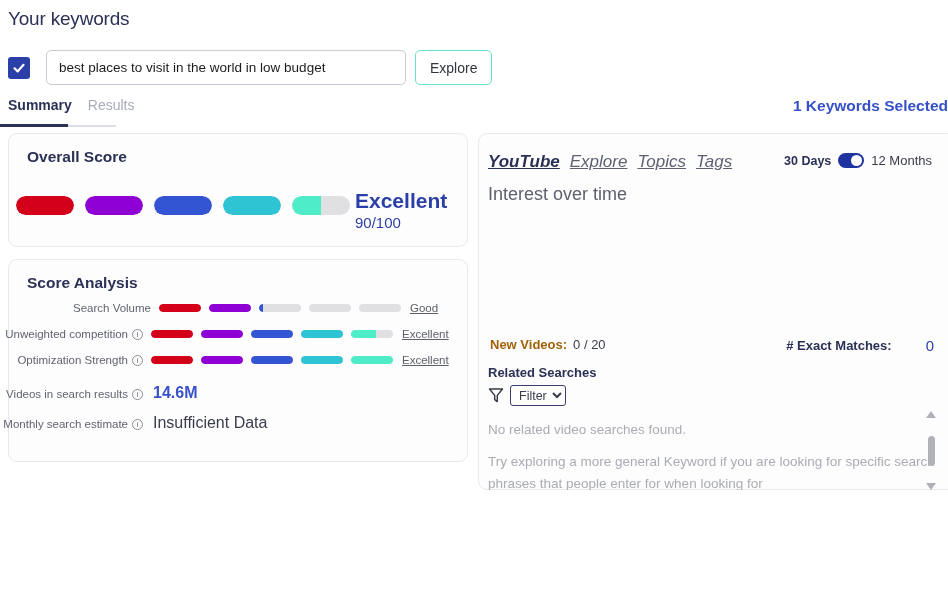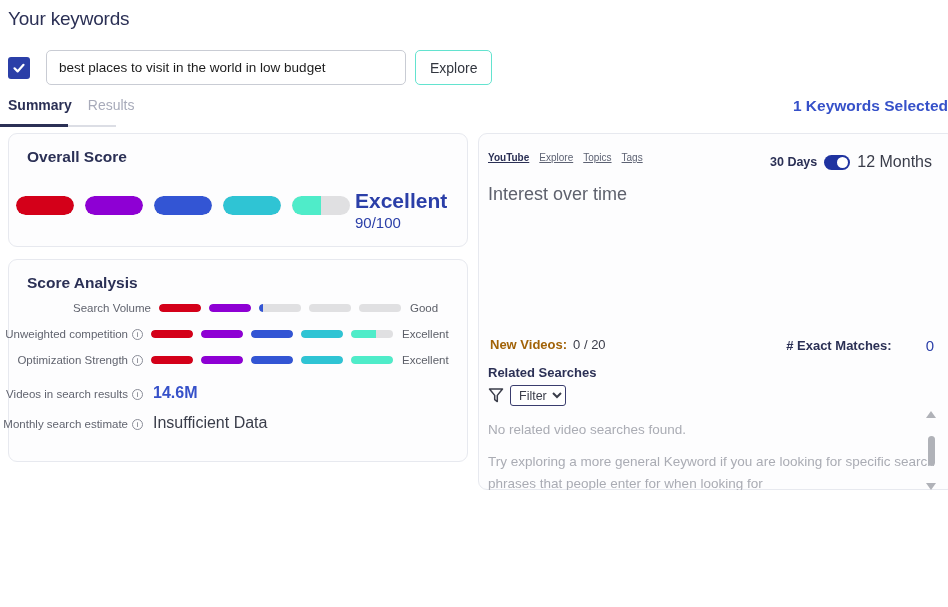--- a/index.html
+++ b/index.html
@@ -88,21 +88,21 @@
     width: 26px; height: 15px; border-radius: 8px;
     background: #1f33a0; position: relative; cursor: pointer; flex: none;
   }
   .switch .knob {
     position: absolute; top: 2px; right: 2px;
     width: 11px; height: 11px; border-radius: 50%; background: #fff;
   }
   #overall-toggle { position: absolute; right: 16px; top: 156px; }
   #range-toggle   { position: absolute; right: 16px; top: 153px; }
   #range-toggle .toggle-lbl.a { font-size:12.5px; color:#2b3055; font-weight:bold; }
-  #range-toggle .toggle-lbl.b { font-size:16px; color:#3a3d4a; }
+  #range-toggle .toggle-lbl.b { font-size:13px; color:#3a3d4a; }
 
   
   .meter { display: flex; gap: 11px; align-items: center; }
   .seg {
     height: 19px; border-radius: 10px; background: #e0e0e2; overflow: hidden; position: relative;
   }
   .seg .fill { height: 100%; border-radius: 10px 0 0 10px; }
   .seg.full .fill { border-radius: 10px; }
   #overall-meter { position: absolute; left: 16px; top: 196px; }
   #overall-meter .seg { width: 58px; }
@@ -119,33 +119,33 @@
   }
   .info-i {
     display: inline-block; width: 11px; height: 11px; border: 1px solid #8a8d98;
     border-radius: 50%; font-size: 8px; line-height: 9px; text-align: center;
     color: #6b6e79; cursor: pointer; flex: none;
   }
   .arow .mini-meter { display: flex; gap: 8px; align-items: center; margin-left: 8px; }
   .arow .seg { height: 8px; width: 42px; border-radius: 5px; }
   .arow .seg .fill { border-radius: 5px 0 0 5px; }
   .arow .seg.full .fill { border-radius: 5px; }
-  .arow .verdict { margin-left: 9px; font-size: 11.5px; color: #5d6069; white-space: nowrap; }
+  .arow .verdict { margin-left: 9px; font-size: 11.5px; color: #5d6069; white-space: nowrap; text-decoration: underline; }
 
   .vrow { position: absolute; display: flex; align-items: baseline; }
   .vrow .lbl {
     font-size: 11.5px; color: #61646f; white-space: nowrap;
     display: flex; align-items: center; gap: 4px;
   }
   .vrow .val-blue { margin-left: 10px; font-size: 16px; font-weight: bold; color: #3651c9; }
   .vrow .val-gray { margin-left: 10px; font-size: 16px; color: #3a3d4a; }
 
   
   .src-tabs { position: absolute; left: 10px; top: 152px; display: flex; align-items: baseline; gap: 10px; }
-  .src-tab { font-size: 10px; cursor: pointer; text-decoration: underline; }
+  .src-tab { font-size: 17px; cursor: pointer; text-decoration: underline; font-style: italic; }
   .src-tab.active { color: #2b3055; font-weight: bold; }
   .src-tab.idle { color: #5d6273; }
 
   .interest-lbl { position: absolute; left: 488px; top: 184px; font-size: 18px; color: #5e616d; }
 
   .stat-newvideos { position: absolute; left: 490px; top: 337px; font-size: 13px; }
   .stat-newvideos .k { font-weight: bold; color: #a16207; }
   .stat-newvideos .v { color: #3a3d4a; margin-left: 6px; }
 
   .stat-exact { position: absolute; right: 14px; top: 337px; font-size: 13px; display:flex; align-items:center; gap:34px;}

